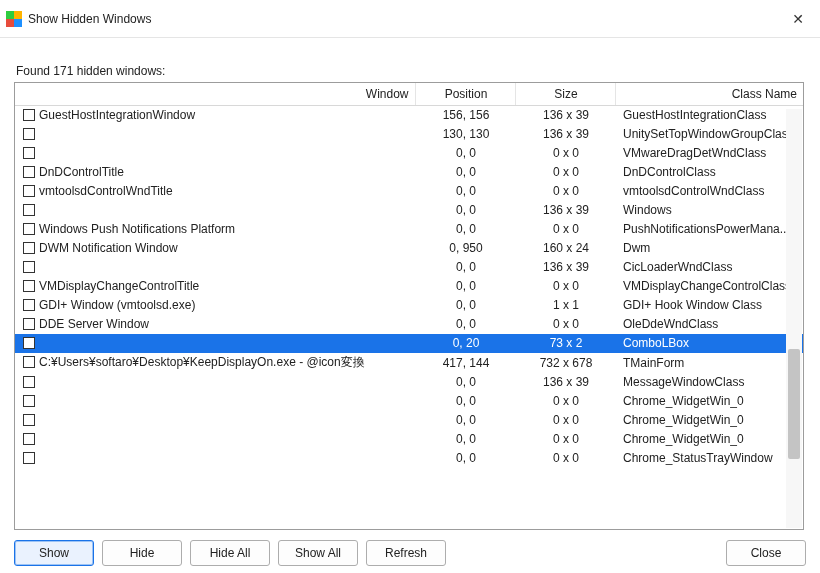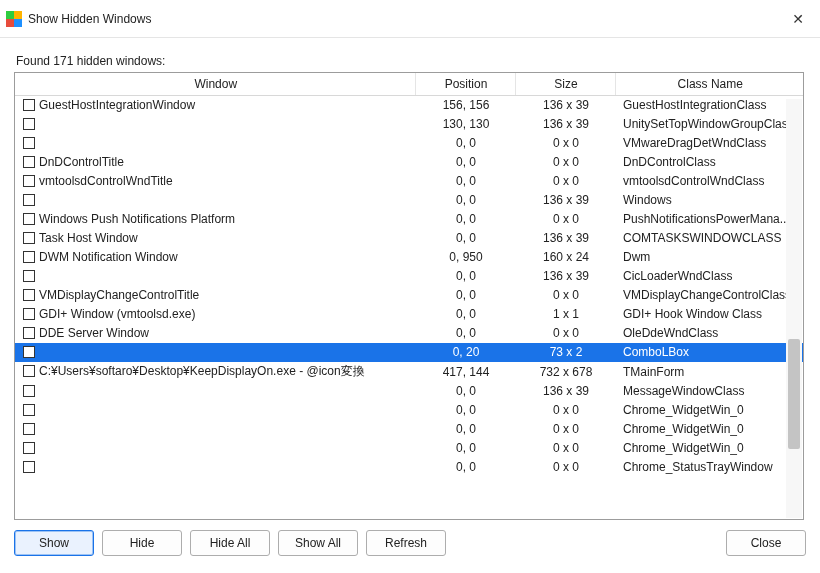--- a/index.html
+++ b/index.html
@@ -33,36 +33,36 @@
   .title-text { font-size: 12px; color:#222; }
   .close-x {
     margin-left:auto;
     width:28px; height:22px;
     display:flex; align-items:center; justify-content:center;
     font-family: Arial, sans-serif;
     font-size:14px; color:#333;
     cursor:default;
   }
   .content { padding: 14px 14px 10px 14px; }
-  .found { font-size:12px; margin: 2px 0 4px 2px; }
+  .found { font-size:12px; margin: 12px 0 4px 2px; }
   .table-wrap {
     border: 1px solid #9c9c9c;
     height: 448px;
     width: 790px;
     position: relative;
     overflow: hidden;
     background:#fff;
   }
   table {
     border-collapse: collapse;
     width: 100%;
     table-layout: fixed;
   }
   thead th {
-    text-align: center;
+    text-align: right;
     font-weight: normal;
     font-size: 12px;
     padding: 4px 6px 4px 8px;
     background: #fff;
     border-bottom: 1px solid #d8d8d8;
     border-right: 1px solid #e5e5e5;
     color:#222;
   }
   thead th:last-child { border-right: none; }
   tbody td {
@@ -203,26 +203,20 @@
             <td class="col-size">136 x 39</td>
             <td class="col-class">Windows</td>
           </tr>
           <tr>
             <td class="col-win"><span class="chk"></span><span>Windows Push Notifications Platform</span></td>
             <td class="col-pos">0, 0</td>
             <td class="col-size">0 x 0</td>
             <td class="col-class">PushNotificationsPowerMana...</td>
           </tr>
           <tr>
-            <td class="col-win"><span class="chk"></span><span>Task Host Window</span></td>
-            <td class="col-pos">0, 0</td>
-            <td class="col-size">136 x 39</td>
-            <td class="col-class">COMTASKSWINDOWCLASS</td>
-          </tr>
-          <tr>
             <td class="col-win"><span class="chk"></span><span>DWM Notification Window</span></td>
             <td class="col-pos">0, 950</td>
             <td class="col-size">160 x 24</td>
             <td class="col-class">Dwm</td>
           </tr>
           <tr>
             <td class="col-win"><span class="chk"></span><span></span></td>
             <td class="col-pos">0, 0</td>
             <td class="col-size">136 x 39</td>
             <td class="col-class">CicLoaderWndClass</td>

